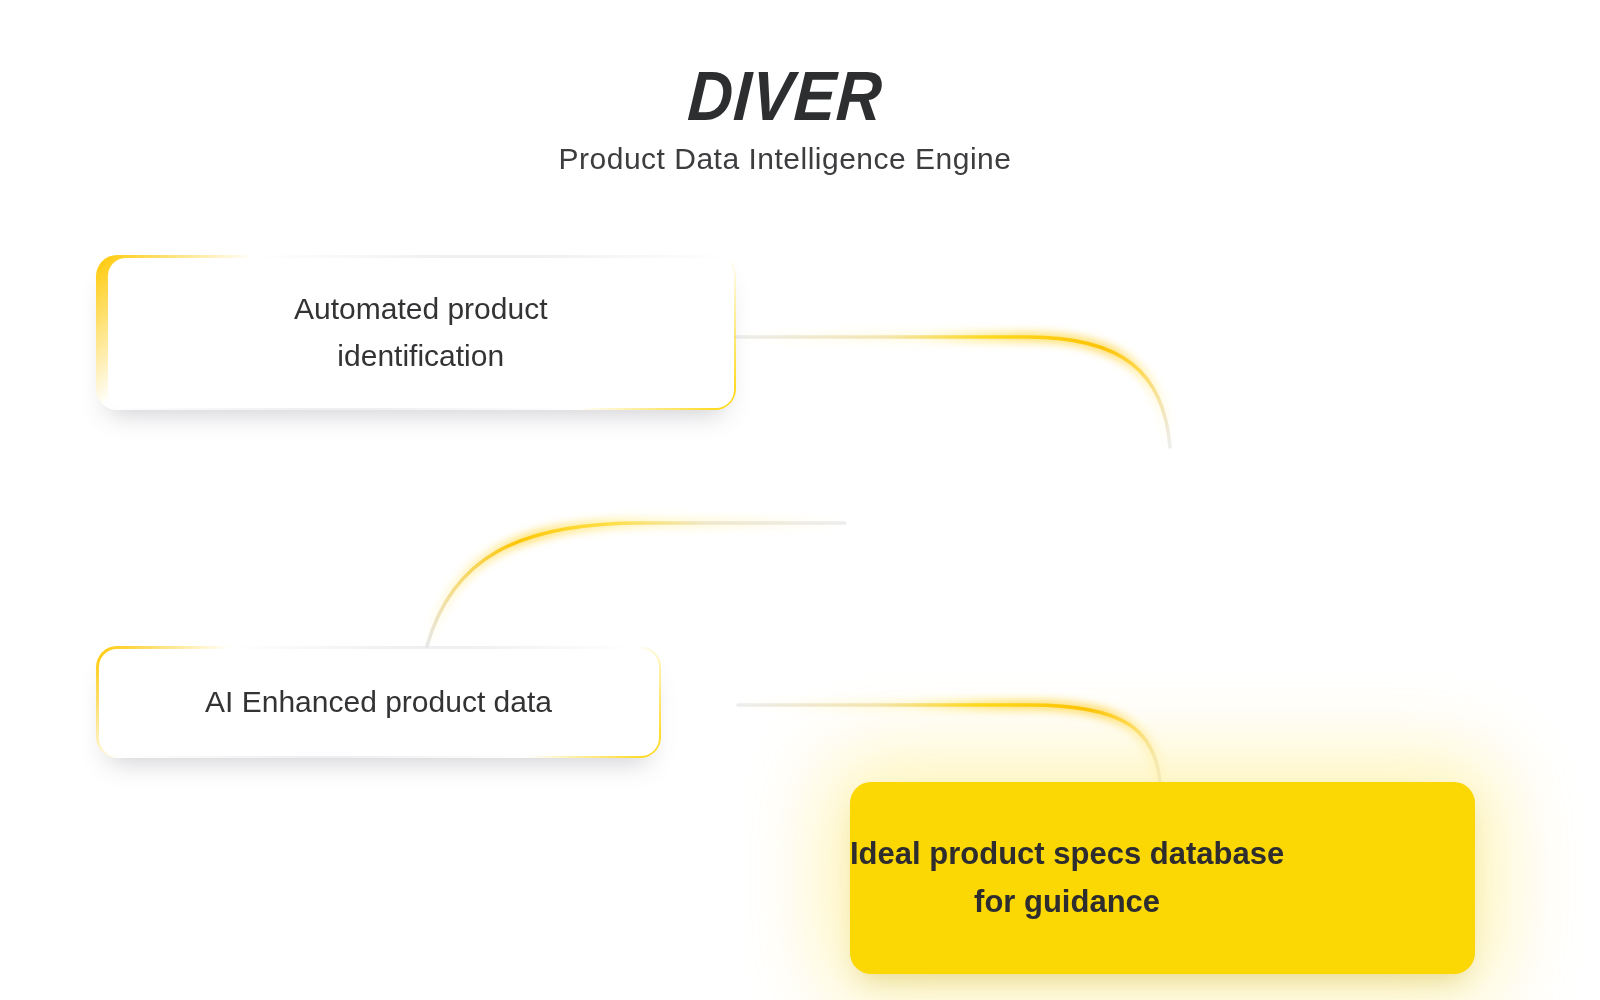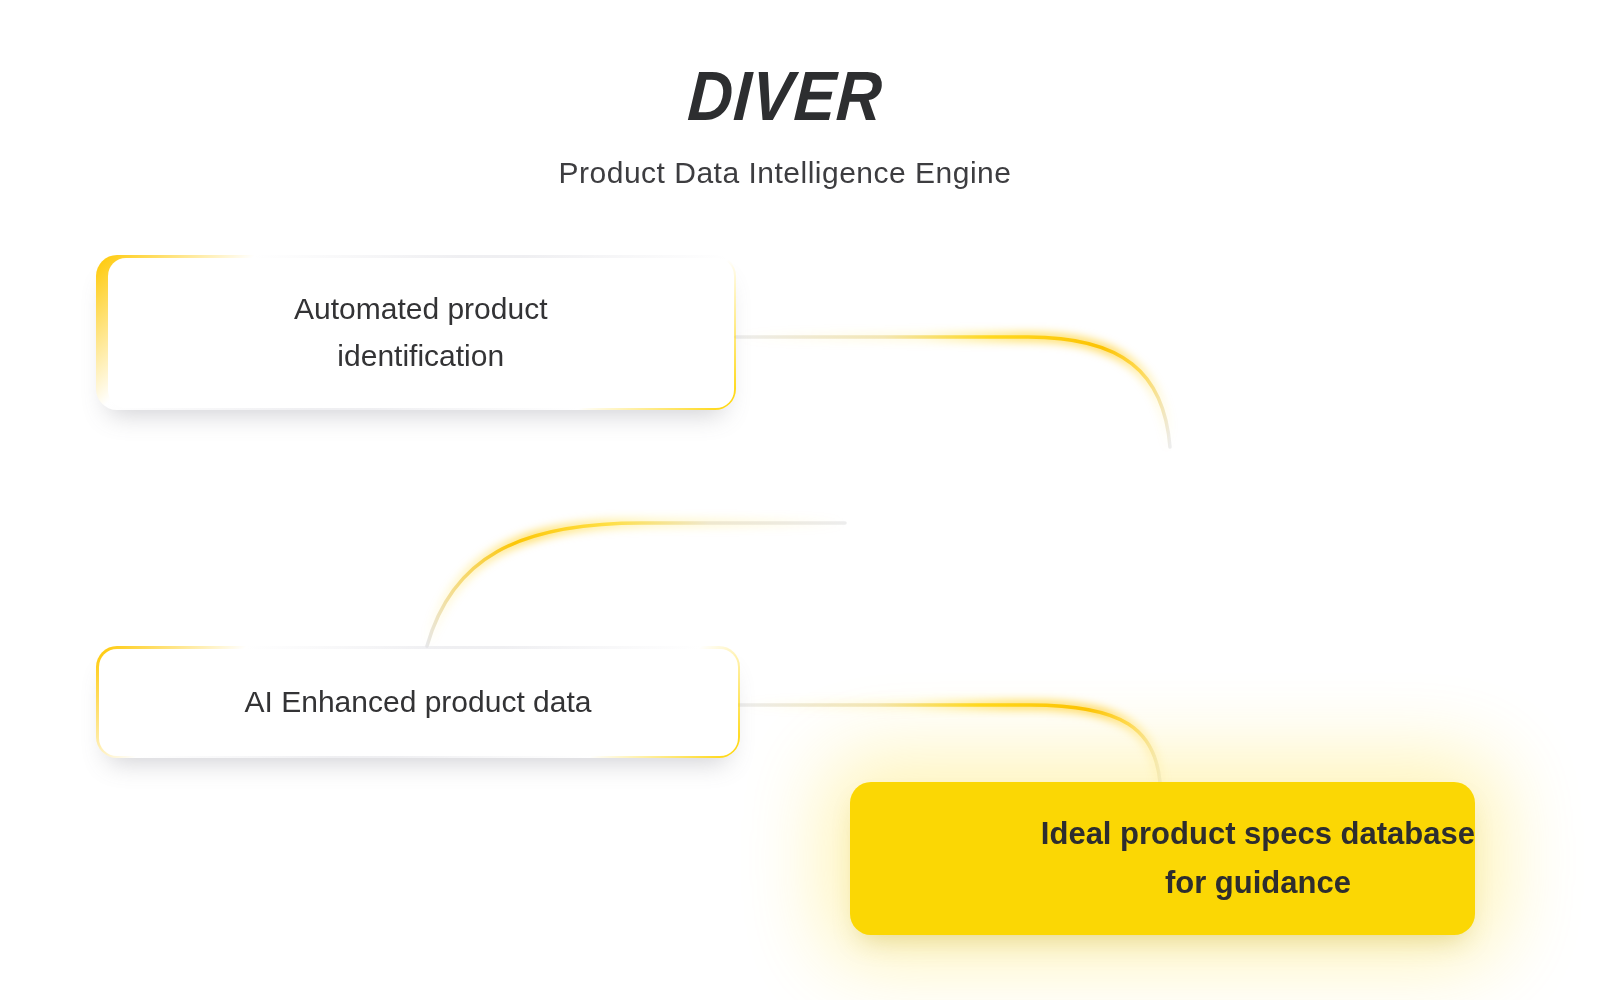--- a/index.html
+++ b/index.html
@@ -29,21 +29,21 @@
     margin: 0;
     font-size: 66px;
     font-weight: bold;
     font-style: italic;
     letter-spacing: 1px;
     color: #2d2e30;
     transform: scaleX(0.94) scaleY(1.06) skewX(-4deg);
     transform-origin: center;
   }
   .subtitle {
-    margin: 22px 0 0 0;
+    margin: 8px 0 0 0;
     font-size: 30px;
     font-weight: normal;
     letter-spacing: 0.5px;
     color: #3d3d40;
   }
 
   
   svg.connectors {
     position: absolute;
     inset: 0;
@@ -79,33 +79,33 @@
   }
   .label {
     font-size: 30px;
     line-height: 1.55;
     color: #333335;
     white-space: pre-line;
   }
 
   .n1 { left: 96px;  top: 255px; width: 640px; height: 155px; padding-left: 12px; }
   .n2 { left: 845px; top: 447px; width: 635px; height: 158px; }
-  .n3 { left: 96px;  top: 646px; width: 644px; height: 112px; }
+  .n3 { left: 96px;  top: 646px; width: 565px; height: 112px; }
 
   .node-highlight {
     position: absolute;
     left: 850px;
     top: 782px;
     width: 625px;
-    height: 153px;
+    height: 192px;
     border-radius: 21px;
     background: #fbd704;
     display: flex;
     align-items: center;
-    justify-content: flex-end;
+    justify-content: flex-start;
     text-align: center;
     box-shadow:
       0 0 80px 26px rgba(255, 219, 20, 0.30),
       0 14px 26px -10px rgba(160, 140, 30, 0.35);
   }
   .node-highlight .label {
     font-weight: bold;
     font-size: 31px;
     color: #2d2d2f;
   }

